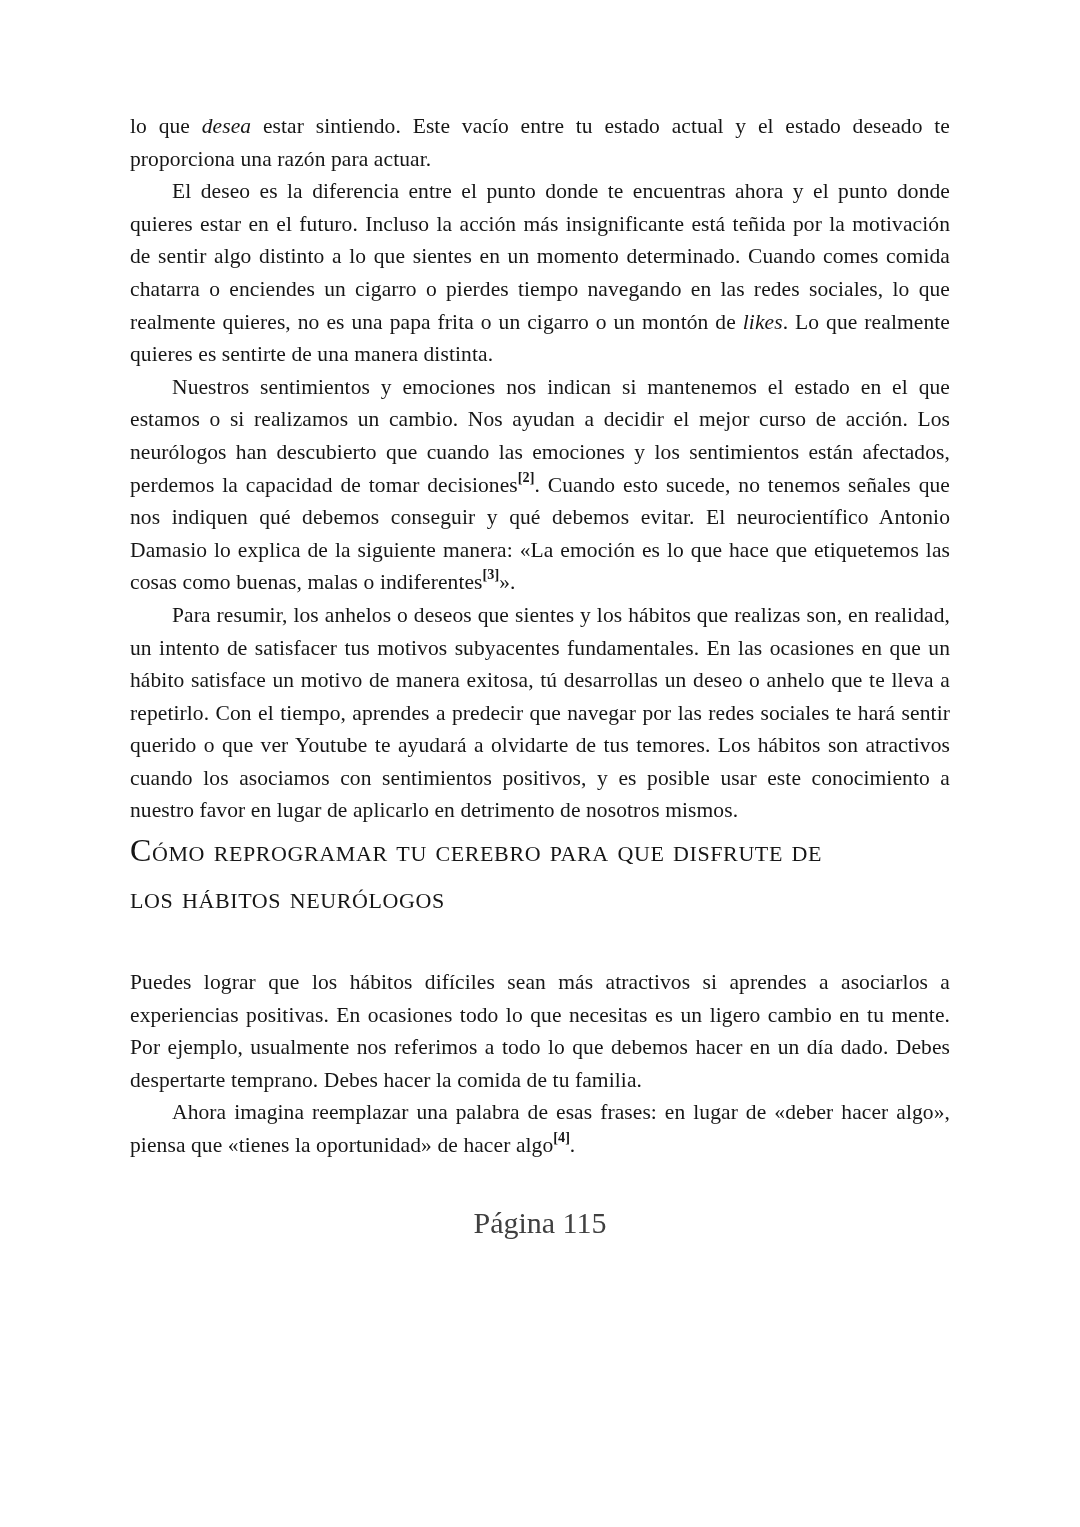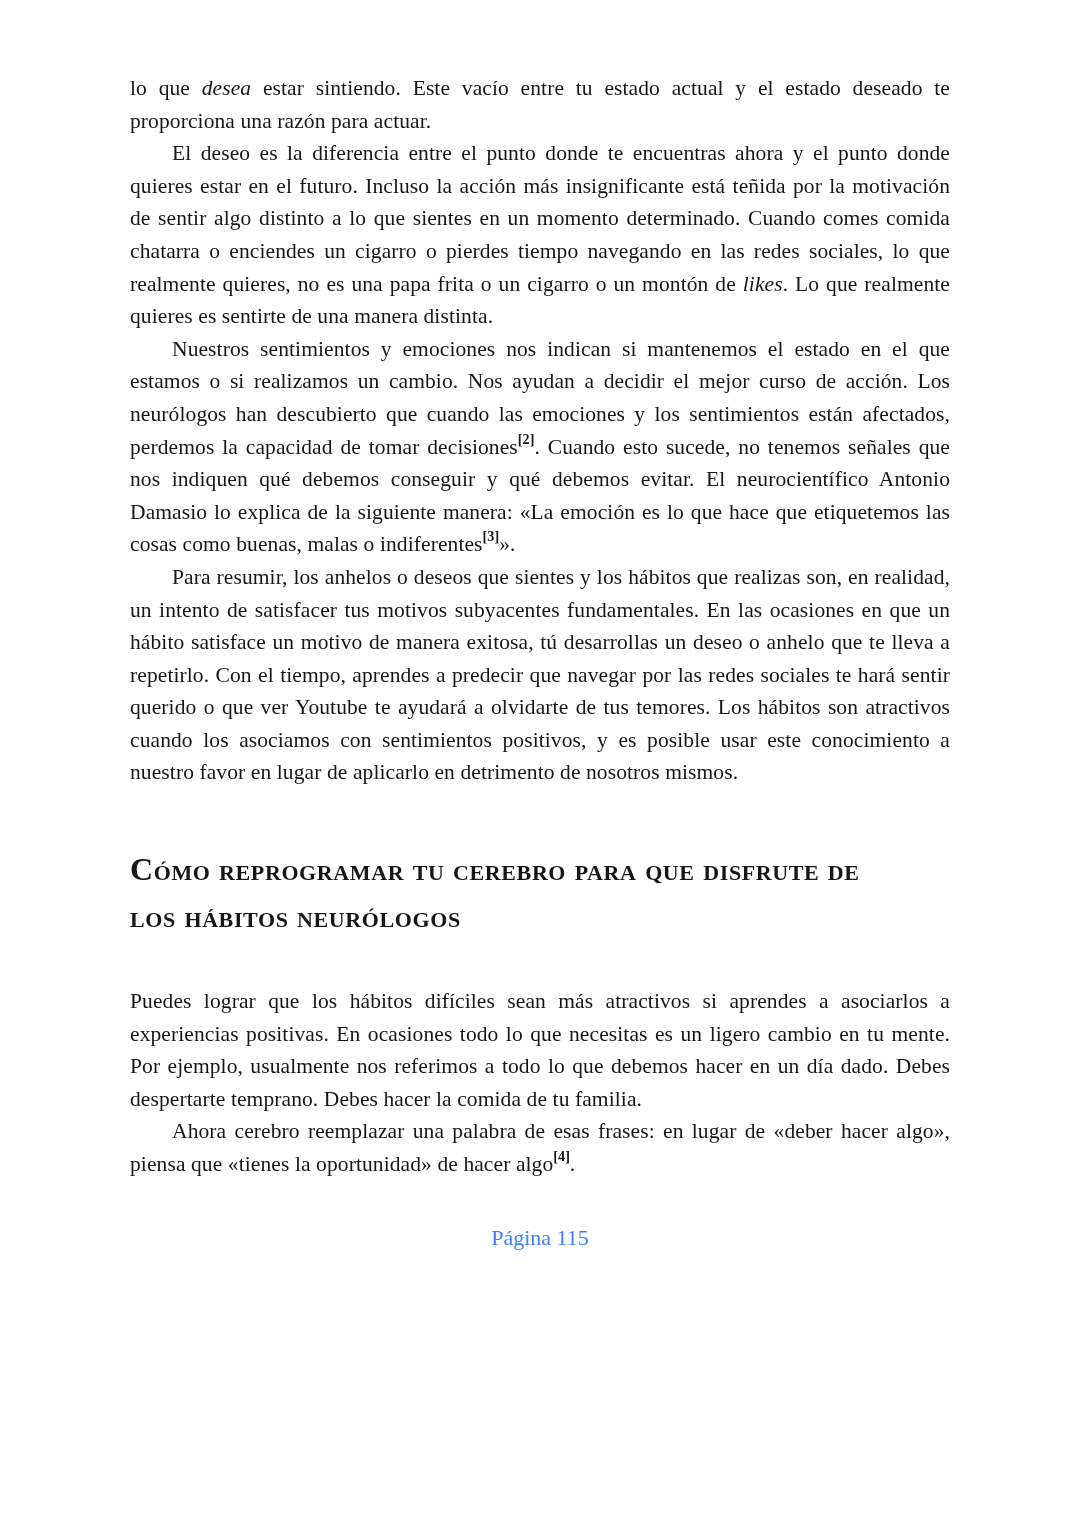--- a/index.html
+++ b/index.html
@@ -8,55 +8,54 @@
     width: 1080px;
     height: 1527px;
     font-family: "Liberation Serif", "DejaVu Serif", serif;
     color: #161616;
     overflow: hidden;
   }
   .page {
     width: 1080px;
     height: 1527px;
     background: #ffffff;
-    padding: 72px 130px 0 130px;
+    padding: 110px 130px 0 130px;
   }
   .text-block p.para {
     font-size: 21.5px;
     line-height: 32.6px;
     text-align: justify;
     letter-spacing: 0.1px;
   }
   .text-block p.para.indent { text-indent: 42px; }
   .para i { font-style: italic; }
   sup.ref {
     font-weight: 700;
     font-size: 0.66em;
     line-height: 0;
     position: relative;
     top: -0.12em;
     vertical-align: super;
     letter-spacing: 0;
   }
   h2.section-heading {
-    margin-top: 57px;
     margin-bottom: 45px;
-    font-weight: 700;
+    font-weight: 400;
     font-variant: small-caps;
     font-size: 32px;
     line-height: 47px;
     letter-spacing: 0.6px;
     color: #161616;
   }
   h2.section-heading .h-line { display: block; }
   .page-footer {
     margin-top: 44px;
     text-align: center;
-    font-size: 22px;
-    color: #3b82f6;
+    font-size: 30px;
+    color: #404040;
   }
 </style>
 </head>
 <body>
 
 <div class="page">
   <main class="content">
 
     <section class="text-block">
         <p class="para"><span>lo que </span><i>desea</i><span> estar sintiendo. Este vacío entre tu estado actual y el estado deseado te proporciona una razón para actuar.</span></p>
@@ -65,19 +64,19 @@
         <p class="para indent"><span>Para resumir, los anhelos o deseos que sientes y los hábitos que realizas son, en realidad, un intento de satisfacer tus motivos subyacentes fundamentales. En las ocasiones en que un hábito satisface un motivo de manera exitosa, tú desarrollas un deseo o anhelo que te lleva a repetirlo. Con el tiempo, aprendes a predecir que navegar por las redes sociales te hará sentir querido o que ver Youtube te ayudará a olvidarte de tus temores. Los hábitos son atractivos cuando los asociamos con sentimientos positivos, y es posible usar este conocimiento a nuestro favor en lugar de aplicarlo en detrimento de nosotros mismos.</span></p>
       </section>
 
     <h2 class="section-heading">
       <span class="h-line">Cómo reprogramar tu cerebro para que disfrute de</span>
       <span class="h-line">los hábitos neurólogos</span>
     </h2>
 
     <section class="text-block">
         <p class="para"><span>Puedes lograr que los hábitos difíciles sean más atractivos si aprendes a asociarlos a experiencias positivas. En ocasiones todo lo que necesitas es un ligero cambio en tu mente. Por ejemplo, usualmente nos referimos a todo lo que debemos hacer en un día dado. Debes despertarte temprano. Debes hacer la comida de tu familia.</span></p>
-        <p class="para indent"><span>Ahora cerebro reemplazar una palabra de esas frases: en lugar de «deber hacer algo», piensa que «tienes la oportunidad» de hacer algo</span><sup class="ref">[4]</sup><span>.</span></p>
+        <p class="para indent"><span>Ahora imagina reemplazar una palabra de esas frases: en lugar de «deber hacer algo», piensa que «tienes la oportunidad» de hacer algo</span><sup class="ref">[4]</sup><span>.</span></p>
       </section>
 
     <footer class="page-footer">Página 115</footer>
 
   </main>
 </div>
 
 </body></html>

